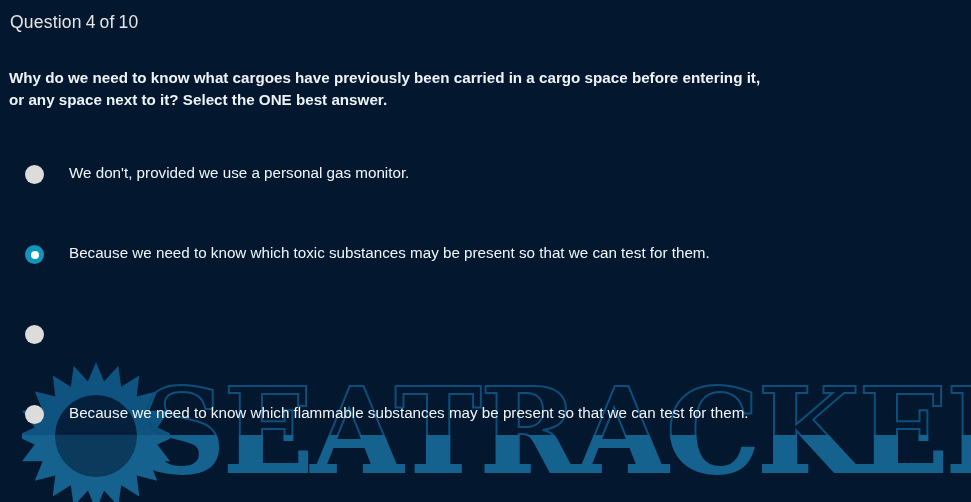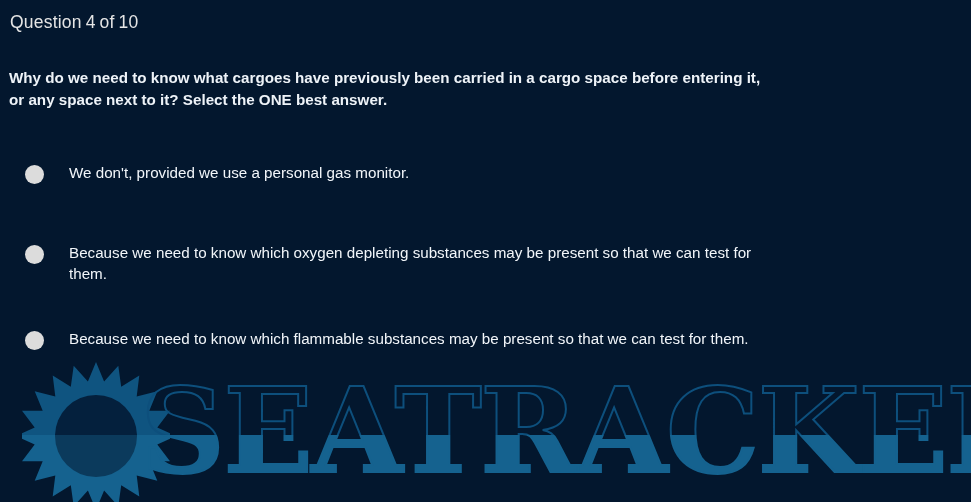--- a/index.html
+++ b/index.html
@@ -206,24 +206,27 @@
 
     <div class="question-text">Why do we need to know what cargoes have previously been carried in a cargo space before entering it, or any space next to it? Select the ONE best answer.</div>
 
     <div class="options">
 
       <div class="option row1">
         <span class="radio"></span>
         <span class="option-label">We don't, provided we use a personal gas monitor.</span>
       </div>
 
+      <div class="option row2">
+        <span class="radio selected"></span>
+        <span class="option-label">Because we need to know which toxic substances may be present so that we can test for them.</span>
+      </div>
 
       <div class="option row3">
         <span class="radio"></span>
-        <span class="option-label">Because we need to know which oxygen depleting substances may be present so that we can test for them.</span>
       </div>
 
       <div class="option row4">
         <span class="radio"></span>
         <span class="option-label">Because we need to know which flammable substances may be present so that we can test for them.</span>
       </div>
 
     </div>
   </div>
 </div>

